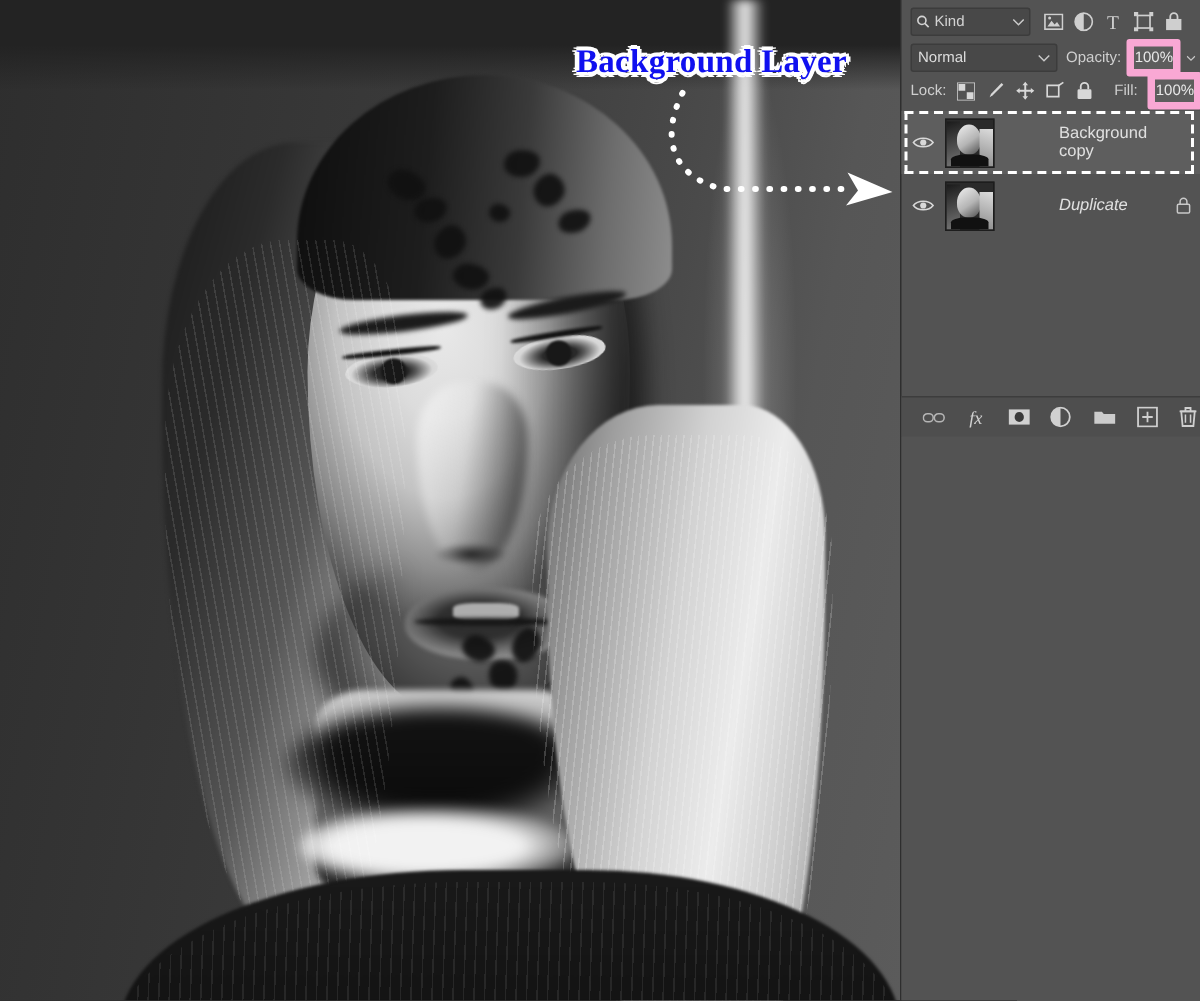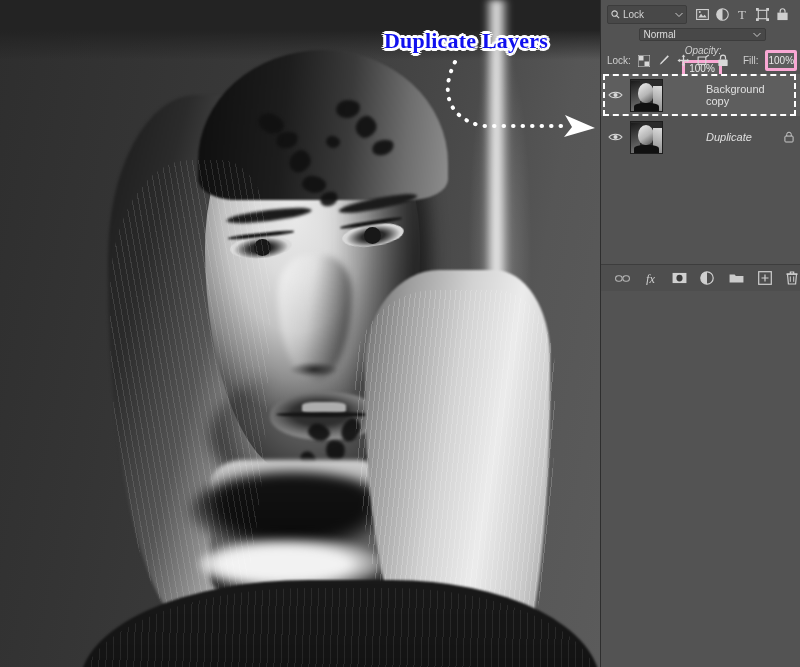--- a/index.html
+++ b/index.html
@@ -104,25 +104,25 @@
   .tab{height:22px;padding:0 11px;display:flex;align-items:center;background:#535353;color:#e3e3e3;font-size:11px;}
   .panel-menu{position:absolute;right:4px;top:4px;width:14px;height:13px;display:flex;flex-direction:column;justify-content:space-between;padding:1px 0;}
   .panel-menu i{display:block;height:1px;background:#b9b9b9;width:12px;}
 
   .filterrow{height:23px;display:flex;align-items:center;padding:3px 4px 0 6px;gap:4px;}
   .kindbox{width:72px;height:17px;background:#484848;border:1px solid #3c3c3c;border-radius:2px;display:flex;align-items:center;gap:3px;padding:0 3px;}
   .kindbox .kb-label{font-size:10px;color:#d3d3d3;flex:1;}
   .ficons{display:flex;align-items:center;gap:6px;margin-left:4px;}
   .ficon{width:14px;height:14px;display:flex;align-items:center;justify-content:center;color:#cfcfcf;}
 
-  .moderow{height:21px;display:flex;align-items:center;padding:2px 4px 0 6px;gap:4px;flex-direction:column;}
+  .moderow{height:21px;display:flex;align-items:center;padding:2px 4px 0 6px;gap:4px;}
   .modebox{width:117px;height:17px;background:#484848;border:1px solid #3c3c3c;border-radius:2px;display:flex;align-items:center;padding:0 4px;font-size:10px;color:#ddd;}
   .modebox span{flex:1;}
-  .opacity-lab{font-size:10px;color:#cfcfcf;margin-left:2px;font-style:italic;}
-  .numbox{width:34px;height:15px;background:#5d5d5d;border:3px solid #f9a8d4;border-radius:2px;font-size:10px;color:#e8e8e8;display:flex;align-items:center;justify-content:center;}
+  .opacity-lab{font-size:10px;color:#cfcfcf;margin-left:2px;}
+  .numbox{width:34px;height:15px;background:#5d5d5d;border:5px solid #f9a8d4;border-radius:2px;font-size:10px;color:#e8e8e8;display:flex;align-items:center;justify-content:center;}
 
   .lockrow{height:21px;display:flex;align-items:center;padding:1px 4px 0 6px;gap:7px;}
   .lockrow .lk{font-size:10px;color:#cfcfcf;}
   .lkicon{width:13px;height:13px;display:flex;align-items:center;justify-content:center;color:#d8d8d8;}
   .spacer{flex:1;}
 
   .layers-list{position:relative;margin-top:3px;}
   .layer-row{height:42px;display:flex;align-items:center;padding-left:6px;gap:7px;position:relative;}
   .layer-row.selected{background:#5e5e5e;}
   .eye-cell{width:16px;display:flex;align-items:center;justify-content:center;}
@@ -198,37 +198,37 @@
         <div class="collar-hi"></div>
         <div class="hair-right"></div>
         <div class="hair-strands"></div>
         <div class="hair-left-strands"></div>
         <div class="sweater"></div>
         <div class="sweater-rib"></div>
       </div>
     </div>
   </div>
 
-  <div class="anno-label">Duplicate Layers</div>
+  <div class="anno-label">Background Layer</div>
 
   <svg id="anno-svg">
     <path d="M455,62 C440,92 448,118 482,126 L566,126" fill="none" stroke="#ffffff" stroke-width="4" stroke-linecap="round" stroke-dasharray="0.5 9"></path>
     <polygon points="565,115 595,128 564,137 572,127" fill="#ffffff"></polygon>
   </svg>
 
   <div id="layers-panel">
 
 
     <div class="filterrow">
       <div class="kindbox">
         <svg width="9" height="9" viewBox="0 0 10 10">
           <circle cx="4" cy="4" r="3" fill="none" stroke="#d3d3d3" stroke-width="1.2"></circle>
           <line x1="6.2" y1="6.2" x2="9" y2="9" stroke="#d3d3d3" stroke-width="1.2"></line>
         </svg>
-        <span class="kb-label">Lock</span>
+        <span class="kb-label">Kind</span>
         <svg width="8" height="6" viewBox="0 0 8 6">
           <path d="M0.5 1 L4 4.5 L7.5 1" fill="none" stroke="#c9c9c9" stroke-width="1"></path>
         </svg>
       </div>
       <div class="ficons">
         <div class="ficon">
           <svg width="13" height="11" viewBox="0 0 14 12">
             <rect x="0.6" y="0.6" width="12.8" height="10.8" fill="none" stroke="#cfcfcf" stroke-width="1.2"></rect>
             <path d="M2.4 9.4 L5.4 5.2 L7.6 8 L9.4 6.2 L11.6 9.4 Z" fill="#cfcfcf"></path>
             <circle cx="4" cy="3.3" r="1.1" fill="#cfcfcf"></circle>

